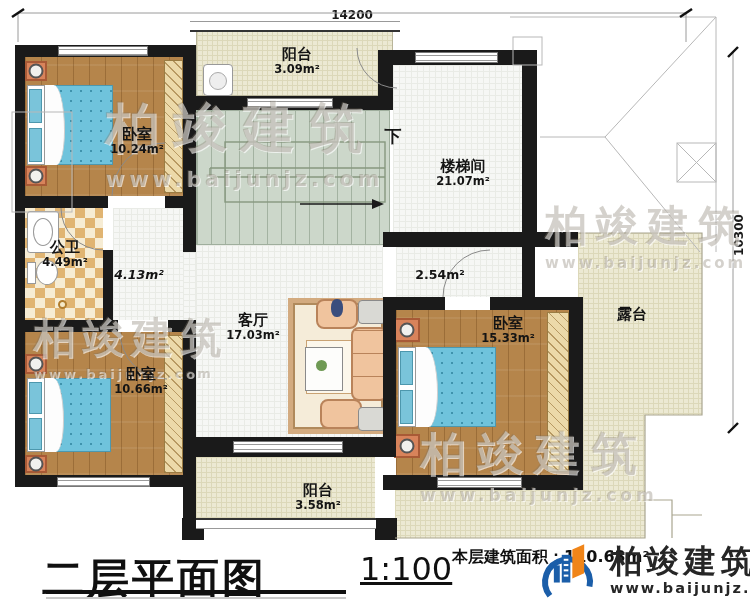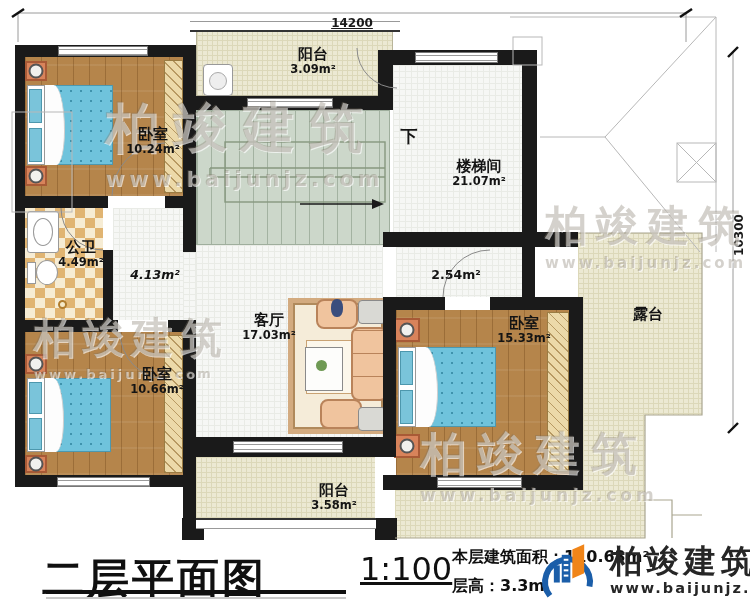--- a/index.html
+++ b/index.html
@@ -17,21 +17,21 @@
   .floor-checker{background-color:#f6ecd4;background-image:conic-gradient(#e0b472 90deg,#f6ecd4 90deg 180deg,#e0b472 180deg 270deg,#f6ecd4 270deg);background-size:20px 20px;}
   .wardrobe{background-color:#ecd9a9;background-image:repeating-linear-gradient(45deg,rgba(140,100,40,.55) 0 1px,transparent 1px 7px);border:1px solid #9b7c43;}
   .furn-white{background:#fff;border:1px solid #999;}
   .pillow{background:#7ac4da;border:1px solid #4d97ad;}
   .mattress{background:#6fc3dc;border:1px solid #4d97ad;
             background-image:radial-gradient(#3f93ad 1px,transparent 1.4px);background-size:10px 10px;}
   .sheet{background:#fdfdfd;border-right:1px solid #cfcfcf;border-radius:0 60% 45% 0;}
   .nstand{background:#d8835b;border:2px solid #a85a36;}
   .nstand .lamp{position:absolute;left:50%;top:50%;width:11px;height:11px;transform:translate(-50%,-50%);
                 background:#f1f1ee;border:2px double #555;border-radius:50%;}
-  .room-label{position:absolute;transform:translateX(-50%);text-align:center;color:#141414;font-weight:bold;white-space:nowrap;z-index:60;margin-left:16px;}
+  .room-label{position:absolute;transform:translateX(-50%);text-align:center;color:#141414;font-weight:bold;white-space:nowrap;z-index:60;}
   .rname{display:block;font-size:15px;line-height:1.15;}
   .rarea{display:block;font-size:11.5px;line-height:1.15;}
   .wm{position:absolute;color:rgba(122,112,96,.32);font-weight:bold;white-space:nowrap;z-index:55;
       text-shadow:1px 1px 0 rgba(255,255,255,.65);}
   .wm .big{display:block;}
   .wm .url{display:block;}
   .dim{position:absolute;color:#1a1a1a;font-size:12px;font-weight:bold;z-index:20;}
   .title-big{position:absolute;font-size:42px;font-weight:bold;letter-spacing:3px;color:#101010;z-index:70;}
   .title-scale{position:absolute;font-size:32px;color:#101010;z-index:70;text-decoration:underline;}
   .info-line{position:absolute;font-size:16px;font-weight:bold;color:#101010;z-index:70;white-space:nowrap;}
@@ -258,32 +258,29 @@
   </div>
   <div class="room-label" style="left:141px;top:366px;">
     <span class="rname">卧室</span>
     <span class="rarea">10.66m²</span>
   </div>
   <div class="room-label" style="left:318px;top:482px;">
     <span class="rname">阳台</span>
     <span class="rarea">3.58m²</span>
   </div>
 
-  <div class="dim" style="left:352px;top:16px;transform:translateX(-50%);text-decoration:underline;">14200</div>
+  <div class="dim" style="left:352px;top:8px;transform:translateX(-50%);">14200</div>
   <div class="dim" style="left:718px;top:228px;transform:rotate(-90deg);transform-origin:center;">10300</div>
 
   <div class="title-big" style="left:42px;top:528px;margin-top:23px;">二层平面图</div>
   <div class="abs" style="left:46px;top:590px;width:300px;height:4px;background:#101010;z-index:70;"></div>
   <div class="abs" style="left:46px;top:597px;width:300px;height:2px;background:#c9c9c9;z-index:70;"></div>
   <div class="title-scale" style="left:360px;top:550px;">1:100</div>
   <div class="info-line" style="left:452px;top:547px;">
     <span>本层建筑面积：</span><span>110.63m²</span>
-  </div>
-  <div class="info-line" style="left:452px;top:576px;">
-    <span>层高：</span><span>3.3m</span>
   </div>
 
   <div class="abs" style="left:538px;top:538px;width:208px;height:64px;display:flex;align-items:center;z-index:70;">
     <svg width="66" height="62" viewBox="0 0 100 94" style="flex:0 0 auto;">
       <path d="M18 86 A34 34 0 1 1 78 72" stroke="#1b5ea9" stroke-width="9" fill="none"></path>
       <polygon points="52,16 70,8 70,52 52,60" fill="#f08519"></polygon>
       <rect x="36" y="24" width="13" height="42" fill="#1b5ea9"></rect>
       <rect x="24" y="40" width="9" height="26" fill="#1b5ea9"></rect>
       <g fill="#fff">
         <rect x="39" y="30" width="7" height="3"></rect>

